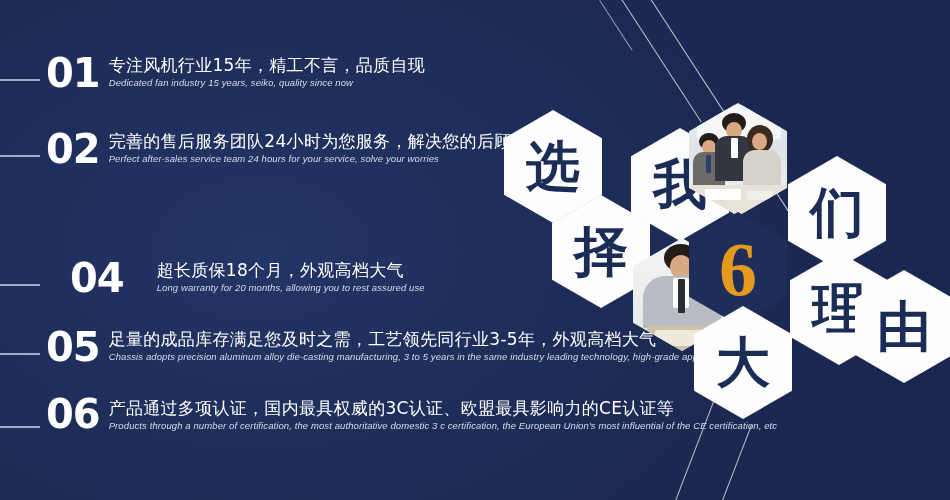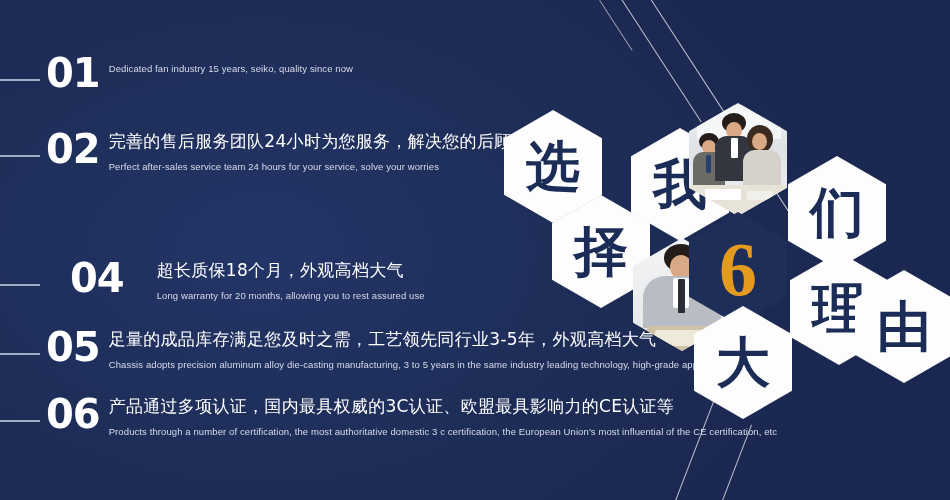--- a/index.html
+++ b/index.html
@@ -27,21 +27,21 @@
     letter-spacing:-1px;margin-left:6px;flex:0 0 auto;
     font-family:"DejaVu Sans","Liberation Sans",sans-serif;
   }
   .txt{margin-left:9px;margin-top:1px;}
   .cn{
     font-size:17px;line-height:22px;color:#ffffff;white-space:nowrap;
     font-family:"DejaVu Sans","Liberation Sans",sans-serif;letter-spacing:.3px;
   }
   .en{
     font-size:9.5px;line-height:12px;color:#d8dcea;white-space:nowrap;
-    margin-top:9px;letter-spacing:.1px;
+    margin-top:1px;letter-spacing:.1px;font-style:italic;
   }
   
   .hexwrap{position:absolute;left:0;top:0;width:950px;height:500px;}
   .hex{
     position:absolute;
     -webkit-clip-path:polygon(50% 0%,100% 25%,100% 75%,50% 100%,0% 75%,0% 25%);
     clip-path:polygon(50% 0%,100% 25%,100% 75%,50% 100%,0% 75%,0% 25%);
     display:flex;align-items:center;justify-content:center;overflow:hidden;
   }
   .hex.light{background:#fdfdfd;}
@@ -82,20 +82,21 @@
   <div class="diag" style="left:727px;top:368px;width:165px;transform:rotate(111deg);"></div>
   <div class="diag" style="left:752px;top:425px;width:85px;transform:rotate(111deg);"></div>
   <div class="diag" style="left:600px;top:0px;width:60px;transform:rotate(57deg);opacity:.55;"></div>
 
   <div class="rows">
 
     <div class="row" style="top:53px;">
       <div class="connector"></div>
       <div class="num">01</div>
       <div class="txt">
+        <div class="cn">专注风机行业15年，精工不言，品质自现</div>
         <div class="en">Dedicated fan industry 15 years, seiko, quality since now</div>
       </div>
     </div>
 
     <div class="row" style="top:129px;">
       <div class="connector"></div>
       <div class="num">02</div>
       <div class="txt">
         <div class="cn">完善的售后服务团队24小时为您服务，解决您的后顾之忧</div>
         <div class="en">Perfect after-sales service team 24 hours for your service, solve your worries</div>
@@ -114,21 +115,21 @@
 
     <div class="row" style="top:327px;">
       <div class="connector"></div>
       <div class="num">05</div>
       <div class="txt">
         <div class="cn">足量的成品库存满足您及时之需，工艺领先同行业3-5年，外观高档大气</div>
         <div class="en">Chassis adopts precision aluminum alloy die-casting manufacturing, 3 to 5 years in the same industry leading technology, high-grade appearance atmosphere</div>
       </div>
     </div>
 
-    <div class="row" style="top:394px;">
+    <div class="row" style="top:394px;align-items:center;">
       <div class="connector"></div>
       <div class="num">06</div>
       <div class="txt">
         <div class="cn">产品通过多项认证，国内最具权威的3C认证、欧盟最具影响力的CE认证等</div>
         <div class="en">Products through a number of certification, the most authoritative domestic 3 c certification, the European Union's most influential of the CE certification, etc</div>
       </div>
     </div>
 
   </div>
 

